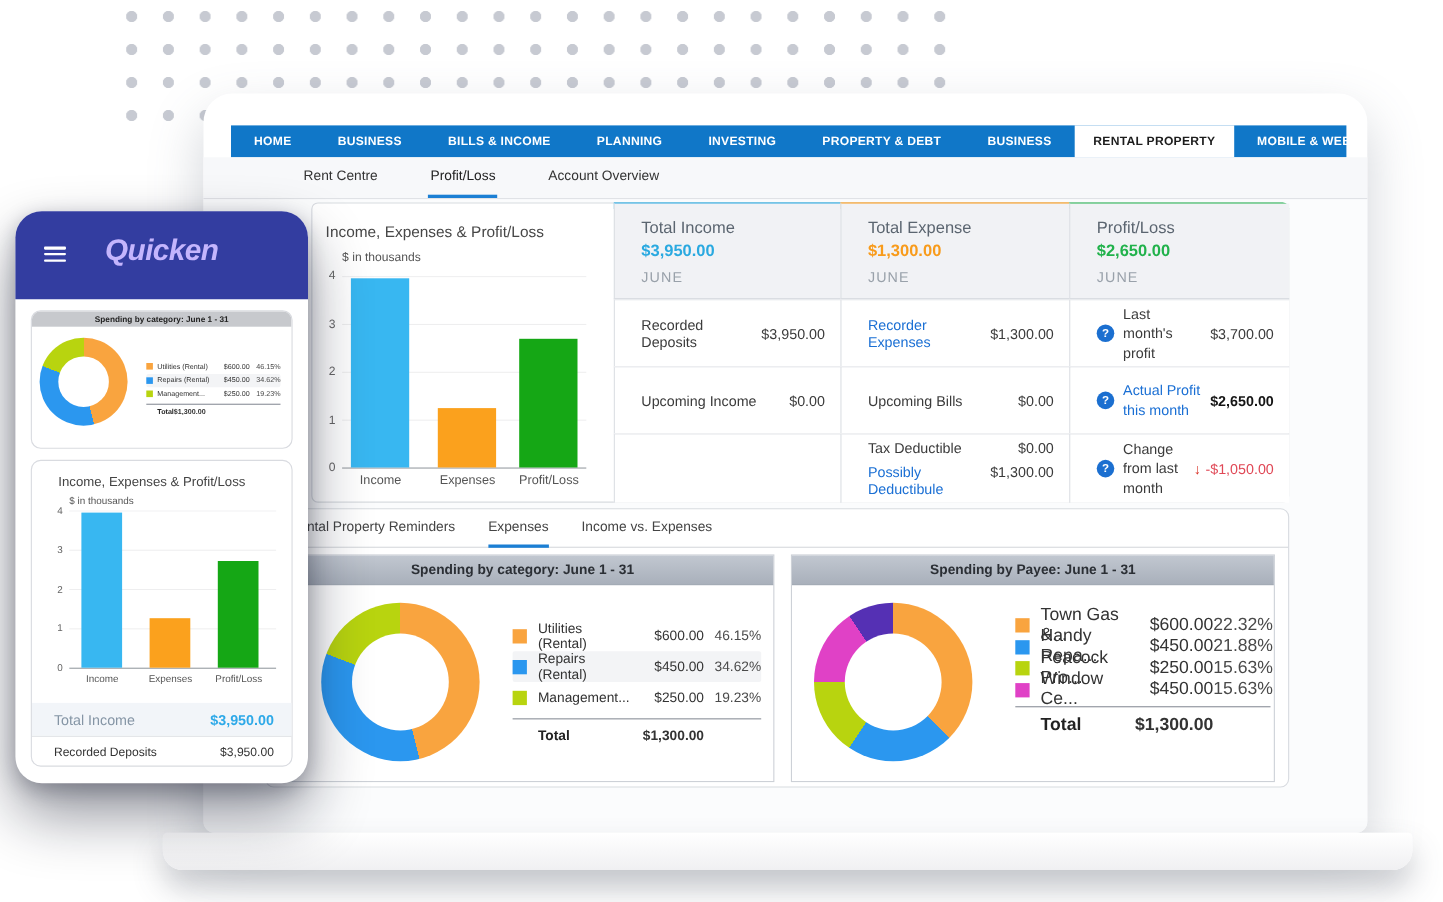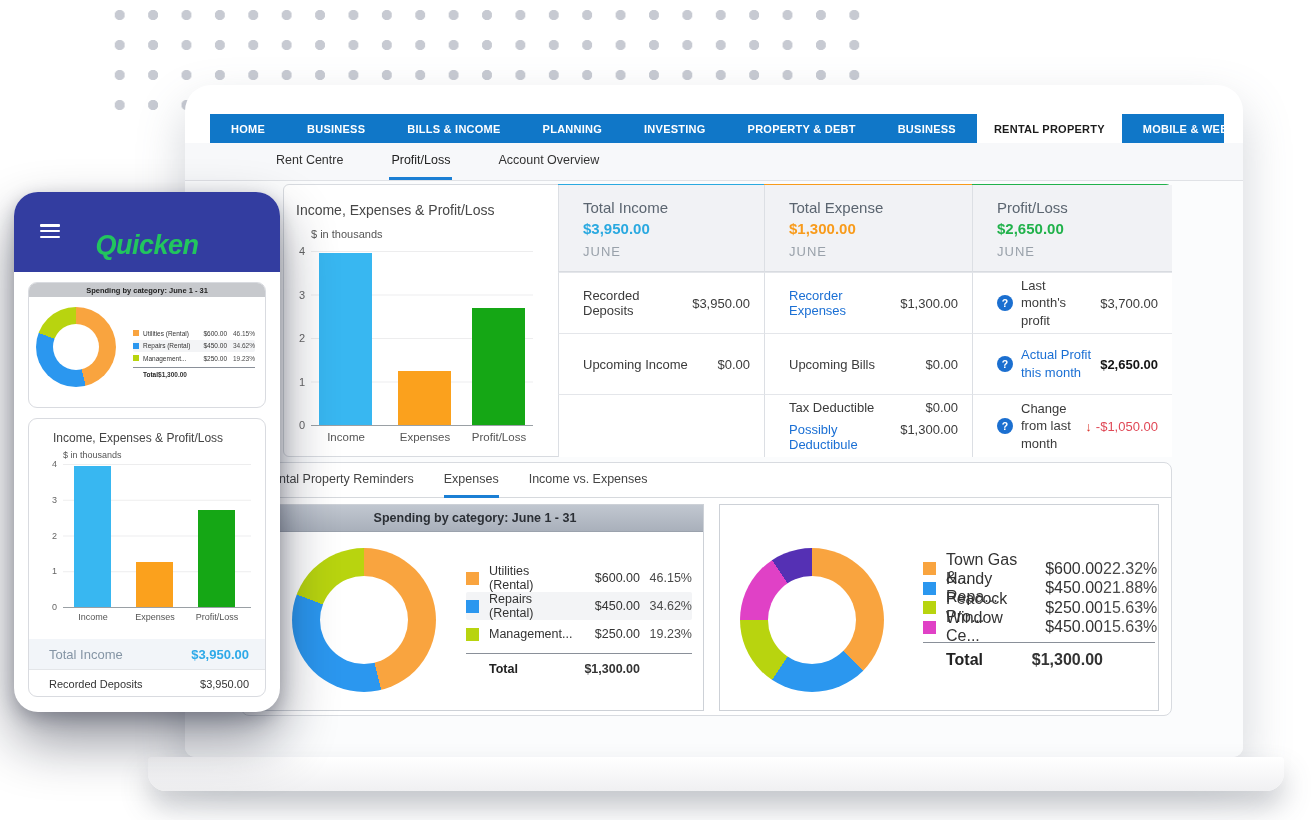--- a/index.html
+++ b/index.html
@@ -124,21 +124,21 @@
   .leg1 .leg-total .tl { flex:1; } .leg2 .leg-total .tl { flex:1; }
 
   
   .phone { left:14px; top:192px; width:266px; height:520px; background:#fff; border-radius:24px;
            box-shadow:0 28px 55px rgba(10,15,35,.45), 0 6px 18px rgba(10,15,35,.25); z-index:6; }
   .phone-head { left:0; top:0; width:266px; height:80px; background:#333da0;
                 border-radius:24px 24px 0 0; }
   .burger { left:26px; top:32px; width:20px; height:14px; display:flex; flex-direction:column;
             justify-content:space-between; }
   .burger i { display:block; height:2.5px; background:#fff; border-radius:1px; }
-  .phone-logo { left:0; top:38px; width:266px; text-align:center; color:#22c55e; font-size:27px;
+  .phone-logo { left:0; top:20px; width:266px; text-align:center; color:#c4b5fd; font-size:27px;
                 font-weight:bold; font-style:italic; letter-spacing:-.5px; }
   .pcard { position:absolute; background:#fff; border:1px solid #d9dbe0; border-radius:9px;
            overflow:hidden; }
   .pcard1 { left:14px; top:90px; width:238px; height:126px; }
   .pc1-head { height:14px; background:#c7c9cd; display:flex; align-items:center;
               justify-content:center; font-size:7.5px; font-weight:bold; color:#222; }
   .d-small { width:80px; height:80px; left:7px; top:24px; }
   .d-small .hole { width:46px; height:46px; }
   .pleg { left:104px; top:44px; width:122px; font-size:6.5px; }
   .pleg .leg-row { height:12.5px; }
@@ -311,20 +311,21 @@
           <div class="leg-total">
             <span class="sp"></span>
             <span class="tl">Total</span>
             <span class="leg-val">$1,300.00</span>
             <span class="leg-pct"></span>
           </div>
         </div>
       </div>
 
       <div class="abs dpanel dpanel2">
+        <div class="dp-header">Spending by Payee: June 1 - 31</div>
         <div class="donut d-big d2" style="background: conic-gradient(rgb(249, 164, 63) 0deg, rgb(249, 164, 63) 135deg, rgb(43, 151, 239) 135deg, rgb(43, 151, 239) 213.768deg, rgb(184, 212, 15) 213.768deg, rgb(184, 212, 15) 270.036deg, rgb(224, 65, 198) 270.036deg, rgb(224, 65, 198) 326.304deg, rgb(85, 48, 180) 326.304deg, rgb(85, 48, 180) 360deg);">
             <div class="hole"></div>
           </div>
         <div class="legend leg2">
           <div class="leg-row">
             <span class="sw" style="background: rgb(249, 164, 63);"></span>
             <span class="leg-lab">Town Gas &amp;...</span>
             <span class="leg-val">$600.00</span>
             <span class="leg-pct">22.32%</span>
           </div>

